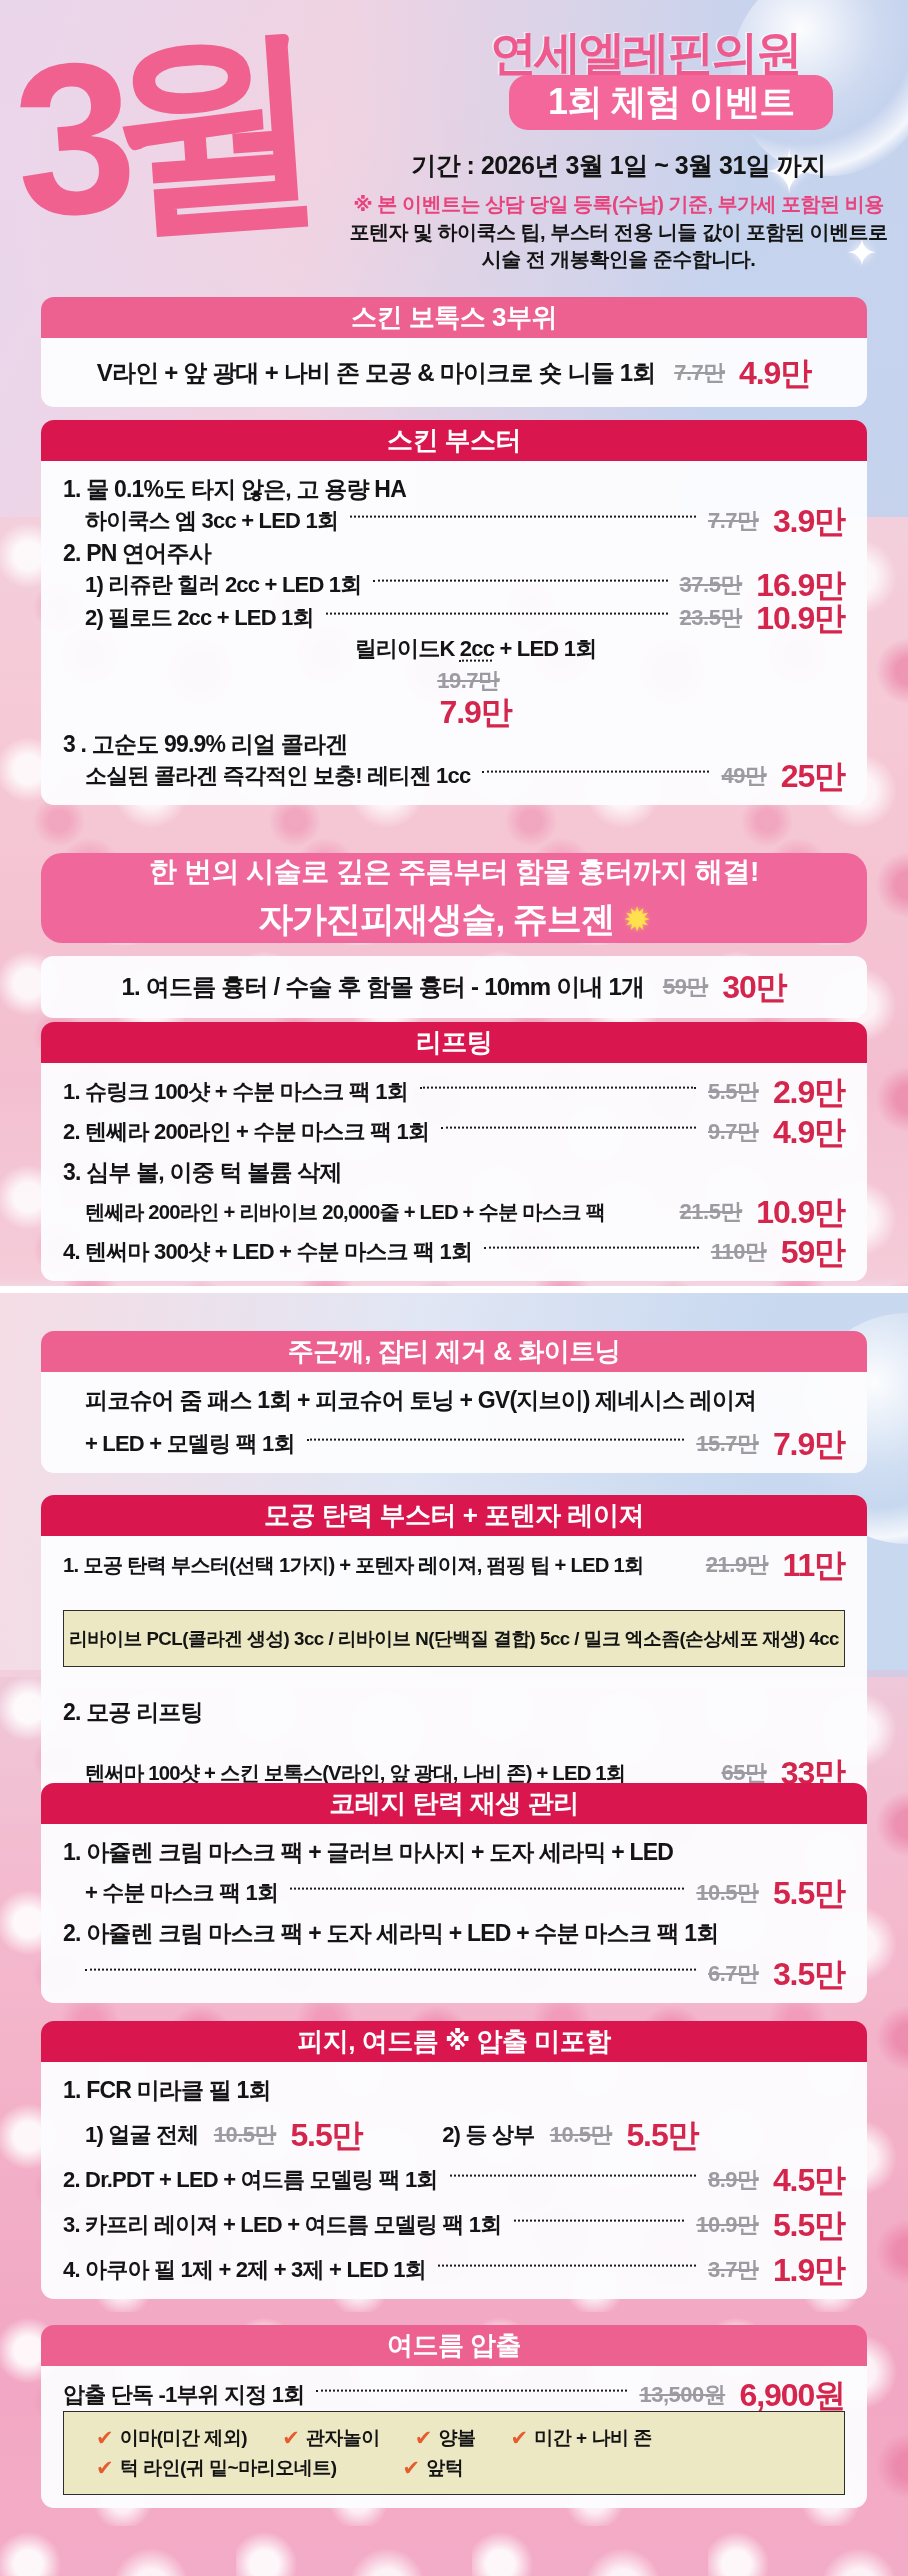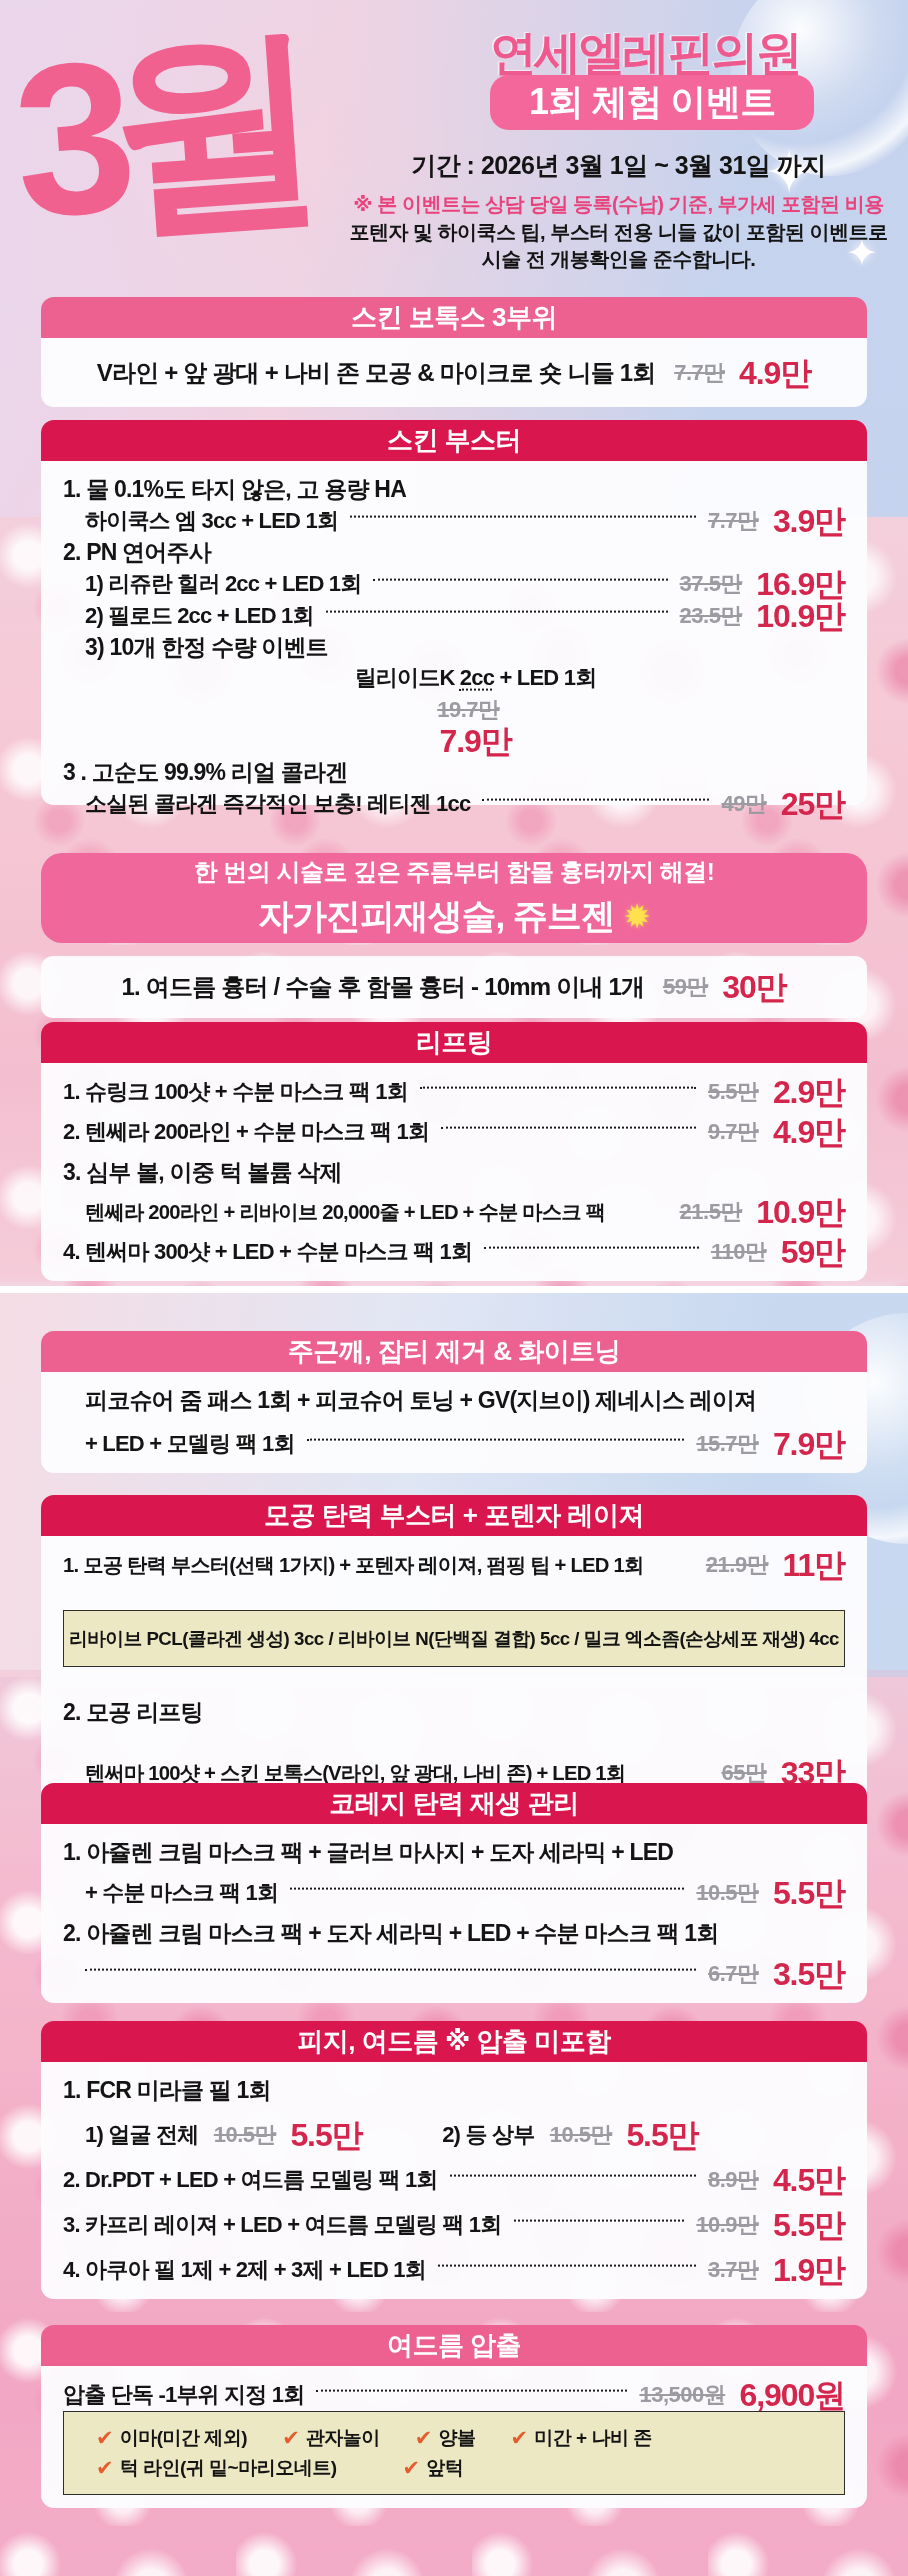--- a/index.html
+++ b/index.html
@@ -27,21 +27,21 @@
   .blossoms.bottom{top:1670px;height:906px;background-color:rgba(243,168,196,.25);}
   .seam{position:absolute;left:0;top:1286px;width:100%;height:6.6px;background:#ffffff;}
   .bubble{position:absolute;border-radius:50%;pointer-events:none;
     background:radial-gradient(circle at 35% 30%, rgba(255,255,255,.95), rgba(255,255,255,.15) 40%, rgba(190,205,235,.08) 58%, rgba(255,255,255,.8) 72%, rgba(255,255,255,.05) 79%);}
   .sparkle{position:absolute;color:#ffffff;pointer-events:none;text-shadow:0 0 10px rgba(255,255,255,.95);}
 
   .month{position:absolute;left:15.4px;top:29px;width:352px;font-size:215px;line-height:.95;
     font-weight:900;color:#F0618F;letter-spacing:-.12em;transform:rotate(-4deg);}
   .clinic{position:absolute;left:365px;top:22px;width:560px;text-align:center;font-size:47px;
     font-weight:900;color:#EF5A8E;letter-spacing:-2.7px;text-shadow:-1.6px -1.1px 0 rgba(255,255,255,.55);}
-  .badge{position:absolute;left:490px;top:75px;width:324px;height:55px;background:#F3679A;
+  .badge{position:absolute;left:509px;top:75px;width:324px;height:55px;background:#F3679A;
     border-radius:18.7px;display:flex;align-items:center;justify-content:center;}
   .badge span{color:#fff;font-size:36px;font-weight:900;letter-spacing:-1.1px;}
   .hnote{position:absolute;left:341px;width:555px;text-align:center;color:#141414;}
   .period{top:149px;font-size:25px;font-weight:800;letter-spacing:-0.5px;}
   .note1{top:191px;font-size:20px;font-weight:800;color:#E8437C;letter-spacing:-0.5px;}
   .note2{top:219px;font-size:20px;font-weight:700;letter-spacing:-0.5px;}
   .note3{top:246px;font-size:20px;font-weight:700;letter-spacing:-0.5px;}
 
   .section{position:absolute;left:41px;width:826px;}
   .sec-head{height:41px;border-radius:13px 13px 0 0;display:flex;align-items:center;justify-content:center;
@@ -60,21 +60,21 @@
   .new{font-size:32px;color:#D4254C;font-weight:900;letter-spacing:-1.1px;line-height:1;}
   .ind1{padding-left:22px;}
   .ind2{padding-left:43px;flex-direction:column;}
   .tight .txt{font-size:20.3px;}
   .center-row{justify-content:center;}
   .center-row .txt{font-size:24px;}
   .center-row .old{margin-left:18.7px;}
 
   .banner{position:absolute;left:41px;top:853px;width:826px;height:90px;background:#F0689B;border-radius:21px;
     display:flex;flex-direction:column;align-items:center;justify-content:center;color:#fff;}
-  .banner .l1{font-size:24px;font-weight:800;letter-spacing:-0.5px;}
+  .banner .l1{font-size:28px;font-weight:800;letter-spacing:-0.5px;}
   .banner .l2{font-size:35px;font-weight:900;letter-spacing:-1.1px;margin-top:5.5px;display:flex;align-items:center;}
   .star{color:#FFE14D;font-size:33px;margin-left:8.8px;text-shadow:0 0 4.4px rgba(255,225,77,.6);}
   .solo-box{position:absolute;left:41px;top:956px;width:826px;height:62px;background:rgba(252,252,254,.97);
     border-radius:12px;display:flex;align-items:center;justify-content:center;}
 
   .yellow-box{background:#EBE8C3;border:1.6px solid #2e2e2e;box-sizing:border-box;}
   .options-box{height:57px;display:flex;align-items:center;justify-content:center;font-size:18.7px;font-weight:700;
     letter-spacing:-0.5px;color:#141414;white-space:nowrap;}
   .areas-box{height:86px;padding:13px 32px;display:flex;flex-direction:column;justify-content:space-between;}
   .area-line{display:flex;align-items:center;gap:35px;}
@@ -139,21 +139,20 @@
         <span class="dots"></span>
         <span class="old">37.5만</span>
         <span class="new">16.9만</span>
       </div>
       <div class="row ind1">
         <span class="txt">2) 필로드 2cc + LED 1회</span>
         <span class="dots"></span>
         <span class="old">23.5만</span>
         <span class="new">10.9만</span>
       </div>
-      <div class="heading ind1">3) 10개 한정 수량 이벤트</div>
       <div class="row ind2">
         <span class="txt">릴리이드K 2cc + LED 1회</span>
         <span class="dots"></span>
         <span class="old">19.7만</span>
         <span class="new">7.9만</span>
       </div>
       <div class="heading">3 . 고순도 99.9% 리얼 콜라겐</div>
       <div class="row ind1">
         <span class="txt">소실된 콜라겐 즉각적인 보충! 레티젠 1cc</span>
         <span class="dots"></span>

